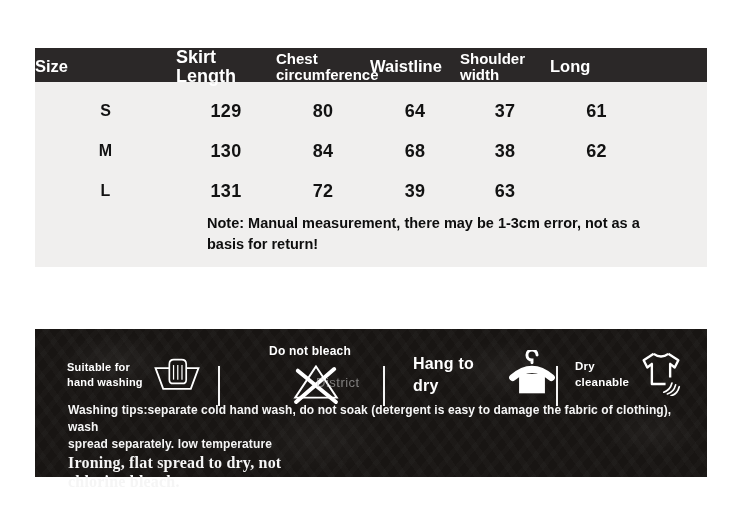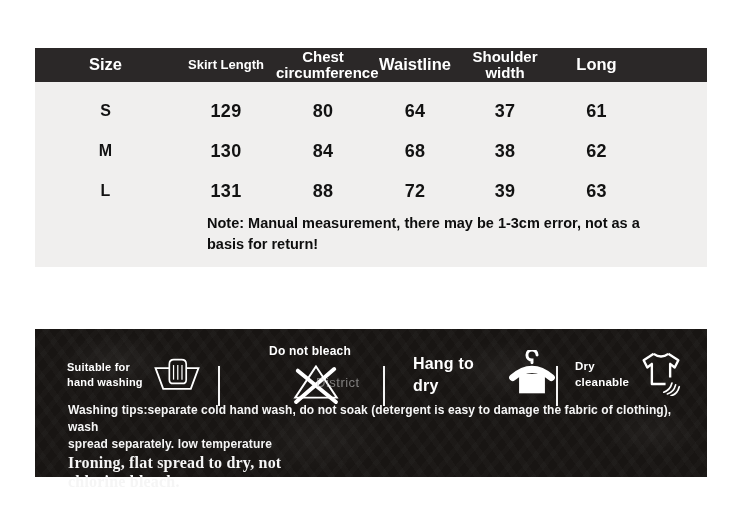--- a/index.html
+++ b/index.html
@@ -3,23 +3,23 @@
 <meta charset="utf-8">
 <style>
   * { margin:0; padding:0; box-sizing:border-box; }
   html,body { width:750px; height:532px; background:#ffffff; font-family:"Liberation Sans", sans-serif; }
   .canvas { position:relative; width:750px; height:532px; background:#ffffff; overflow:hidden; }
 
   
   .size-table { position:absolute; left:35px; top:48px; width:672px; }
   .cols { display:grid; grid-template-columns:141px 100px 94px 90px 90px 93px; align-items:center; }
   .table-header { background:#2b2828; height:34px; color:#ffffff; }
-  .table-header .cell { text-align:center; font-weight:bold; line-height:1.05; }
+  .table-header .cell { text-align:left; font-weight:bold; line-height:1.05; }
   .hdr-lg { font-size:16.5px; }
-  .hdr-md { font-size:13px; }
+  .hdr-md { font-size:18px; }
   .hdr-sm { font-size:15px; }
   .table-body { background:#f0efee; padding-top:9px; padding-bottom:12px; color:#121212; }
   .data-row { height:40px; }
   .data-row .cell { text-align:center; }
   .size-letter { font-weight:bold; font-size:16px; }
   .num { font-size:18px; font-weight:700; letter-spacing:0.3px; }
   .note { margin-left:172px; margin-top:2px; width:445px; font-weight:bold; font-size:14.5px; line-height:21px; color:#0e0e0e; }
 
   
   .care-panel { position:absolute; left:35px; top:329px; width:672px; height:148px; color:#ffffff;
@@ -76,21 +76,20 @@
         <div class="cell size-letter">M</div>
         <div class="cell num">130</div>
         <div class="cell num">84</div>
         <div class="cell num">68</div>
         <div class="cell num">38</div>
         <div class="cell num">62</div>
       </div>
       <div class="data-row cols">
         <div class="cell size-letter">L</div>
         <div class="cell num">131</div>
-        <div class="cell num">88</div>
         <div class="cell num">72</div>
         <div class="cell num">39</div>
         <div class="cell num">63</div>
       </div>
       <div class="note">Note: Manual measurement, there may be 1-3cm error, not as a basis for return!</div>
     </div>
   </div>
 
   <div class="care-panel">
     <div class="care-row">

